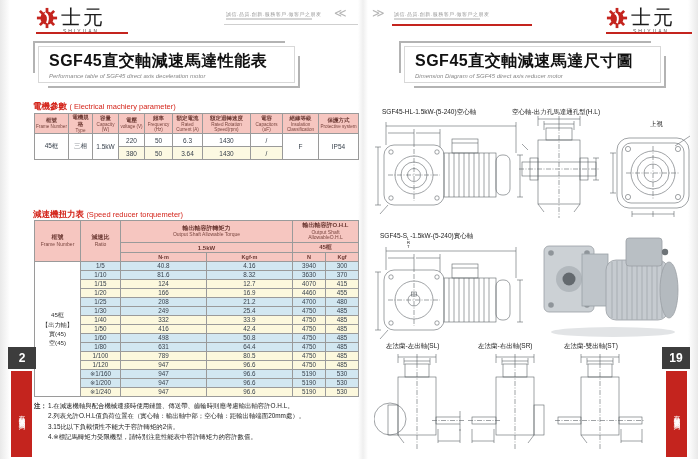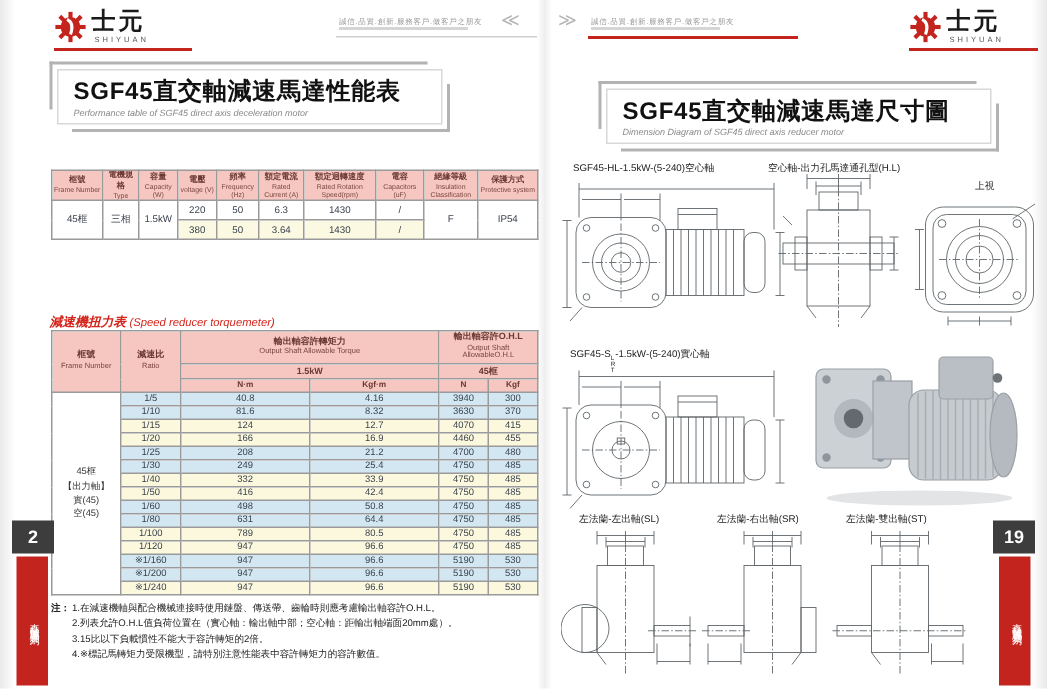--- a/index.html
+++ b/index.html
@@ -15,21 +15,21 @@
     background:linear-gradient(to right,#fff,#efefef,#fff); }
 
   .page { position:absolute; top:0; height:459px; }
   #page-left  { left:28px;  width:334px; }
   #page-right { left:366px; width:332px; }
 
   
   .logo { position:absolute; display:flex; gap:3px; align-items:flex-start; }
   .logo .gear { width:22px; height:22px; }
   .logo .ltxt { display:flex; flex-direction:column; }
-  .logo .cn { font-size:16px; font-weight:bold; color:#1a1a1a; letter-spacing:2px; line-height:1; }
+  .logo .cn { font-size:20px; font-weight:normal; color:#1a1a1a; letter-spacing:2px; line-height:1; }
   .logo .en { font-size:5px; color:#555; letter-spacing:2px; margin-top:1px; padding-left:2px; }
   .redline { position:absolute; height:2px; background:#c4241e; }
   .tagline { position:absolute; font-size:5px; color:#9a9a9a; letter-spacing:0.5px; white-space:nowrap; }
   .tagline-sub { position:absolute; height:2px; background:#d5d5d5; }
   .grayrule { position:absolute; height:1px; background:#cfcfcf; }
   .chev { position:absolute; font-size:12px; color:#b5b5b5; letter-spacing:-2px; }
 
   
   .titlebox { position:absolute; }
   .tb-tl { position:absolute; left:-5px; top:-5px; right:10px; bottom:10px;
@@ -133,20 +133,24 @@
 
   <div class="titlebox" style="left:10px;top:46px;">
     <div class="tb-tl"></div>
     <div class="tb-br"></div>
     <div class="tb-inner">
       <div class="tb-title">SGF45直交軸減速馬達性能表</div>
       <div class="tb-sub">Performance table of SGF45 direct axis deceleration motor</div>
     </div>
   </div>
 
+  <div class="seclabel" style="left:5px;top:101px;">
+    <span>電機參數</span>
+    <span class="en">( Electrical machiery parameter)</span>
+  </div>
 
   <table id="elec-table">
     <colgroup>
       <col style="width:34px">
         <col style="width:24px">
         <col style="width:26px">
         <col style="width:26px">
         <col style="width:28px">
       <col style="width:30px">
         <col style="width:48px">
@@ -214,21 +218,21 @@
       <tr class="r2">
         <td>380</td>
         <td>50</td>
         <td>3.64</td>
         <td>1430</td>
         <td>/</td>
       </tr>
     </tbody>
   </table>
 
-  <div class="seclabel" style="left:5px;top:209px;font-style:italic;">
+  <div class="seclabel" style="left:5px;top:209px;">
     <span>減速機扭力表</span>
     <span class="en">(Speed reducer torquemeter)</span>
   </div>
 
   <table id="torque-table">
     <colgroup>
       <col style="width:46px">
         <col style="width:40px">
         <col style="width:86px">
         <col style="width:86px">
@@ -420,21 +424,21 @@
         <path d="M9.5 6.5 q5.5 2.5 2.5 11" stroke="#fff" stroke-width="2.2" fill="none"></path>
       </svg>
     </span>
     <span class="ltxt">
       <span class="cn">士元</span>
       <span class="en">SHIYUAN</span>
     </span>
   </div>
   <div class="redline" style="left:240px;top:32px;width:86px;"></div>
 
-  <div class="titlebox" style="left:38px;top:59px;">
+  <div class="titlebox" style="left:38px;top:46px;">
     <div class="tb-tl"></div>
     <div class="tb-br"></div>
     <div class="tb-inner">
       <div class="tb-title">SGF45直交軸減速馬達尺寸圖</div>
       <div class="tb-sub">Dimension Diagram of SGF45 direct axis reducer motor</div>
     </div>
   </div>
 
   <div class="dlabel" style="left:16px;top:108px;">SGF45-HL-1.5kW-(5-240)空心軸</div>
   <div class="dlabel" style="left:146px;top:108px;">空心軸-出力孔馬達通孔型(H.L)</div>

